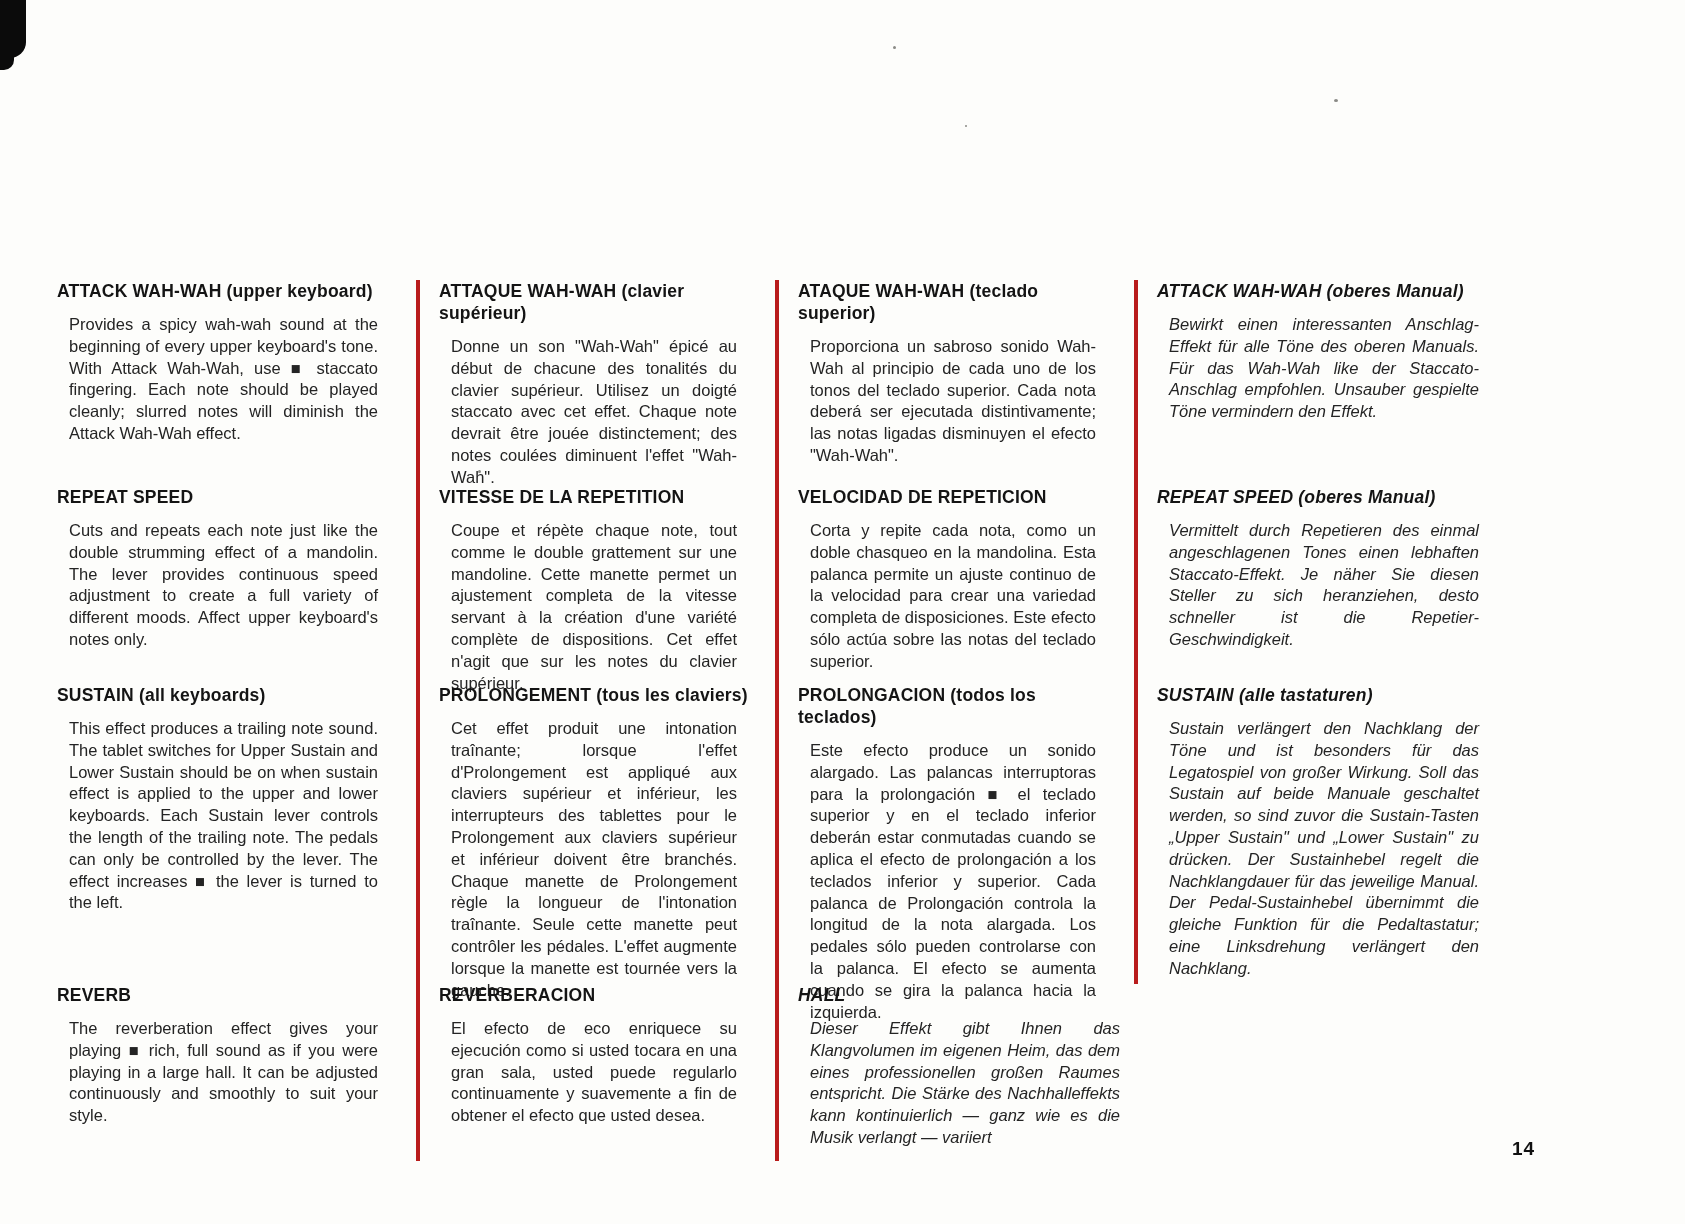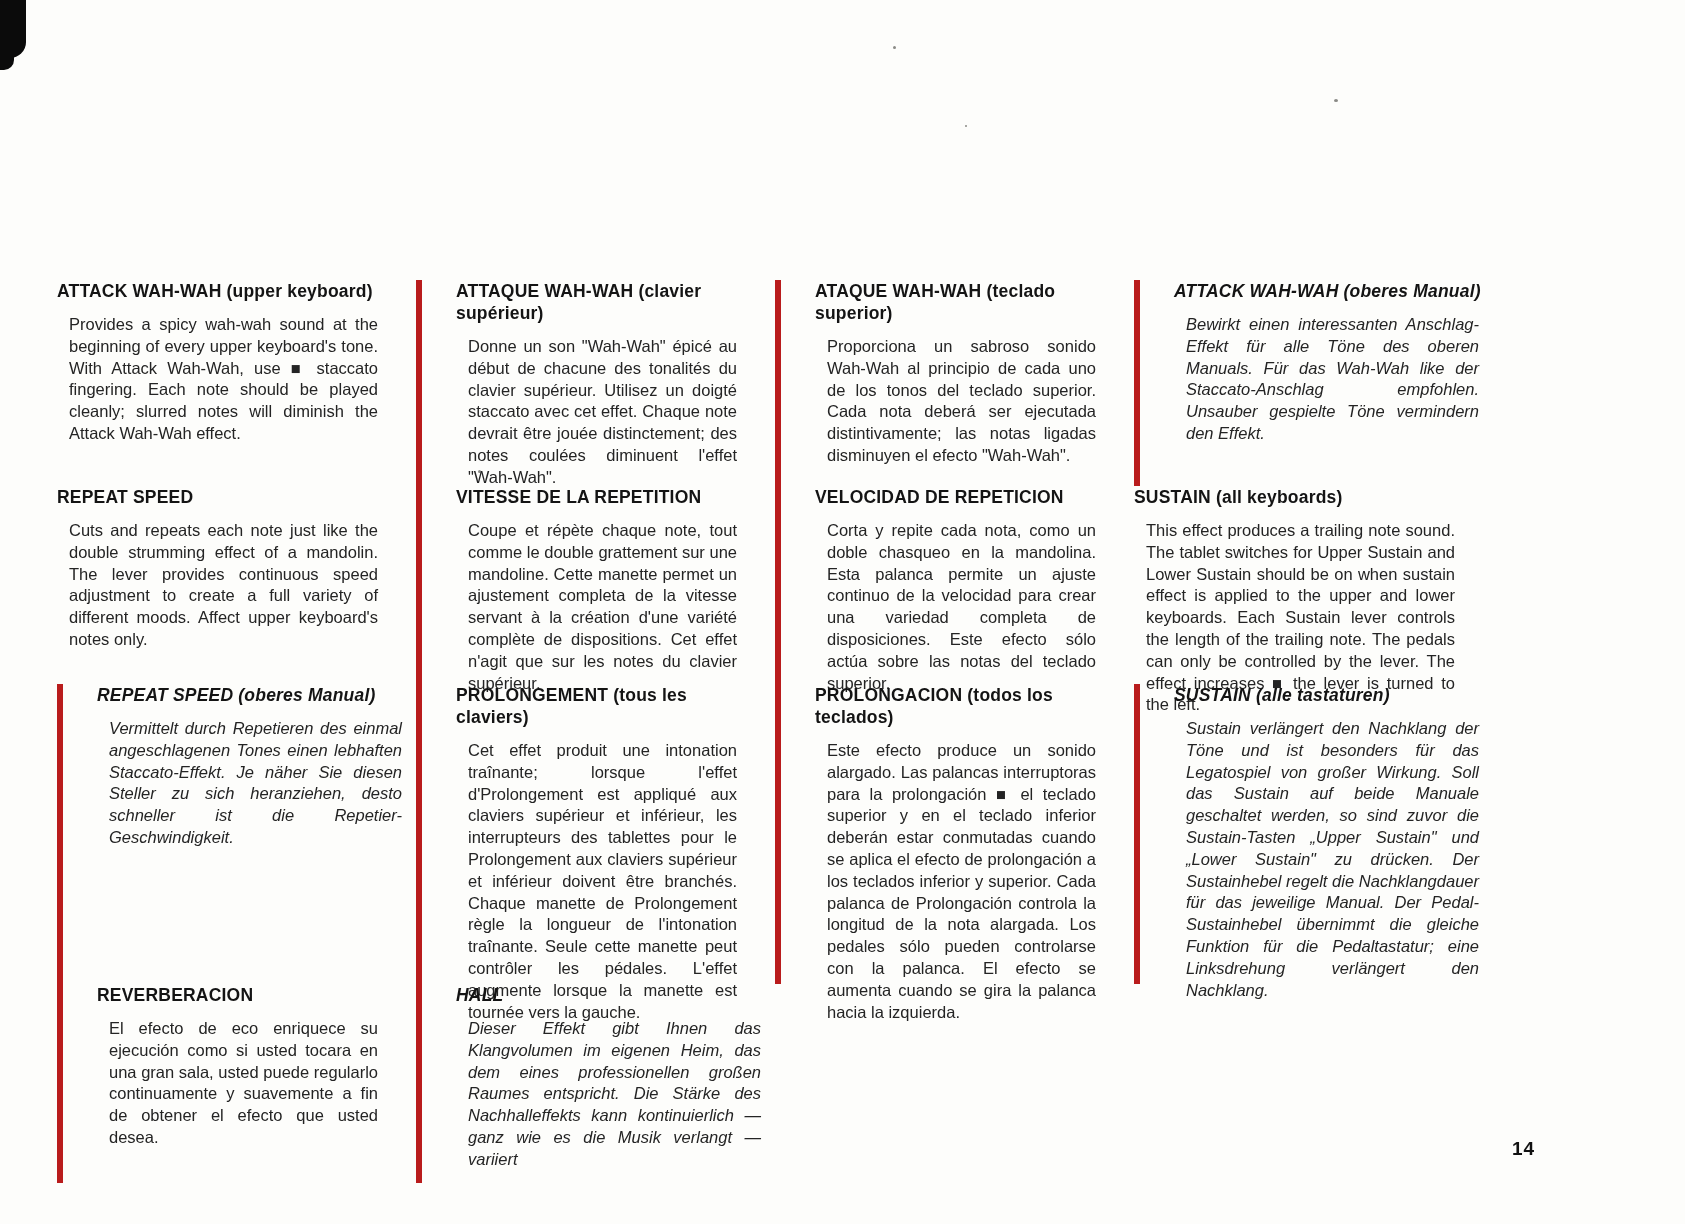--- a/index.html
+++ b/index.html
@@ -53,22 +53,22 @@
     width: 1436px;
     display: grid;
     grid-template-columns: 1fr 1fr 1fr 1fr;
     grid-template-rows: 206px 198px 300px auto;
   }
   .cell {
     padding-right: 26px;
     overflow: visible;
   }
   .cell.ruled {
-    border-left: 6px solid #b91c1c;
-    padding-left: 34px;
+    border-left: 4px solid #b91c1c;
+    padding-left: 19px;
   }
   .cell.lastcol {
     padding-right: 2px;
     font-style: italic;
   }
   .sec-heading {
     margin: 0 0 8px 0;
     font-size: 17.5px;
     font-weight: 700;
     letter-spacing: 0.2px;
@@ -128,42 +128,46 @@
       <p class="sec-body">Cuts and repeats each note just like the double strumming effect of a mandolin. The lever provides continuous speed adjustment to create a full variety of different moods. Affect upper keyboard's notes only.</p>
     </div>
     <div class="cell ruled">
       <h3 class="sec-heading">VITESSE DE LA REPETITION</h3>
       <p class="sec-body">Coupe et répète chaque note, tout comme le double grattement sur une mandoline. Cette manette permet un ajustement completa de la vitesse servant à la création d'une variété complète de dispositions. Cet effet n'agit que sur les notes du clavier supérieur.</p>
     </div>
     <div class="cell ruled">
       <h3 class="sec-heading">VELOCIDAD DE REPETICION</h3>
       <p class="sec-body">Corta y repite cada nota, como un doble chasqueo en la mandolina. Esta palanca permite un ajuste continuo de la velocidad para crear una variedad completa de disposiciones. Este efecto sólo actúa sobre las notas del teclado superior.</p>
     </div>
+    <div class="cell ruled lastcol">
+      <h3 class="sec-heading">REPEAT SPEED (oberes Manual)</h3>
+      <p class="sec-body">Vermittelt durch Repetieren des einmal angeschlagenen Tones einen lebhaften Staccato-Effekt. Je näher Sie diesen Steller zu sich heranziehen, desto schneller ist die Repetier-Geschwindigkeit.</p>
+    </div>
+
     <div class="cell">
       <h3 class="sec-heading">SUSTAIN (all keyboards)</h3>
       <p class="sec-body">This effect produces a trailing note sound. The tablet switches for Upper Sustain and Lower Sustain should be on when sustain effect is applied to the upper and lower keyboards. Each Sustain lever controls the length of the trailing note. The pedals can only be controlled by the lever. The effect increases ■ the lever is turned to the left.</p>
-    </div>
-
-    <div class="cell ruled lastcol">
-      <h3 class="sec-heading">REPEAT SPEED (oberes Manual)</h3>
-      <p class="sec-body">Vermittelt durch Repetieren des einmal angeschlagenen Tones einen lebhaften Staccato-Effekt. Je näher Sie diesen Steller zu sich heranziehen, desto schneller ist die Repetier-Geschwindigkeit.</p>
     </div>
     <div class="cell ruled">
       <h3 class="sec-heading">PROLONGEMENT (tous les claviers)</h3>
       <p class="sec-body">Cet effet produit une intonation traînante; lorsque l'effet d'Prolongement est appliqué aux claviers supérieur et inférieur, les interrupteurs des tablettes pour le Prolongement aux claviers supérieur et inférieur doivent être branchés. Chaque manette de Prolongement règle la longueur de l'intonation traînante. Seule cette manette peut contrôler les pédales. L'effet augmente lorsque la manette est tournée vers la gauche.</p>
     </div>
     <div class="cell ruled">
       <h3 class="sec-heading">PROLONGACION (todos los teclados)</h3>
       <p class="sec-body">Este efecto produce un sonido alargado. Las palancas interruptoras para la prolongación ■ el teclado superior y en el teclado inferior deberán estar conmutadas cuando se aplica el efecto de prolongación a los teclados inferior y superior. Cada palanca de Prolongación controla la longitud de la nota alargada. Los pedales sólo pueden controlarse con la palanca. El efecto se aumenta cuando se gira la palanca hacia la izquierda.</p>
     </div>
     <div class="cell ruled lastcol">
       <h3 class="sec-heading">SUSTAIN (alle tastaturen)</h3>
       <p class="sec-body">Sustain verlängert den Nachklang der Töne und ist besonders für das Legatospiel von großer Wirkung. Soll das Sustain auf beide Manuale geschaltet werden, so sind zuvor die Sustain-Tasten „Upper Sustain" und „Lower Sustain" zu drücken. Der Sustainhebel regelt die Nachklangdauer für das jeweilige Manual. Der Pedal-Sustainhebel übernimmt die gleiche Funktion für die Pedaltastatur; eine Linksdrehung verlängert den Nachklang.</p>
     </div>
 
+    <div class="cell">
+      <h3 class="sec-heading">REVERB</h3>
+      <p class="sec-body">The reverberation effect gives your playing ■ rich, full sound as if you were playing in a large hall. It can be adjusted continuously and smoothly to suit your style.</p>
+    </div>
     <div class="cell ruled">
       <h3 class="sec-heading">REVERBERACION</h3>
       <p class="sec-body">El efecto de eco enriquece su ejecución como si usted tocara en una gran sala, usted puede regularlo continuamente y suavemente a fin de obtener el efecto que usted desea.</p>
     </div>
     <div class="cell ruled lastcol">
       <h3 class="sec-heading">HALL</h3>
       <p class="sec-body">Dieser Effekt gibt Ihnen das Klangvolumen im eigenen Heim, das dem eines professionellen großen Raumes entspricht. Die Stärke des Nachhalleffekts kann kontinuierlich — ganz wie es die Musik verlangt — variiert</p>
     </div>
 
   </div>

